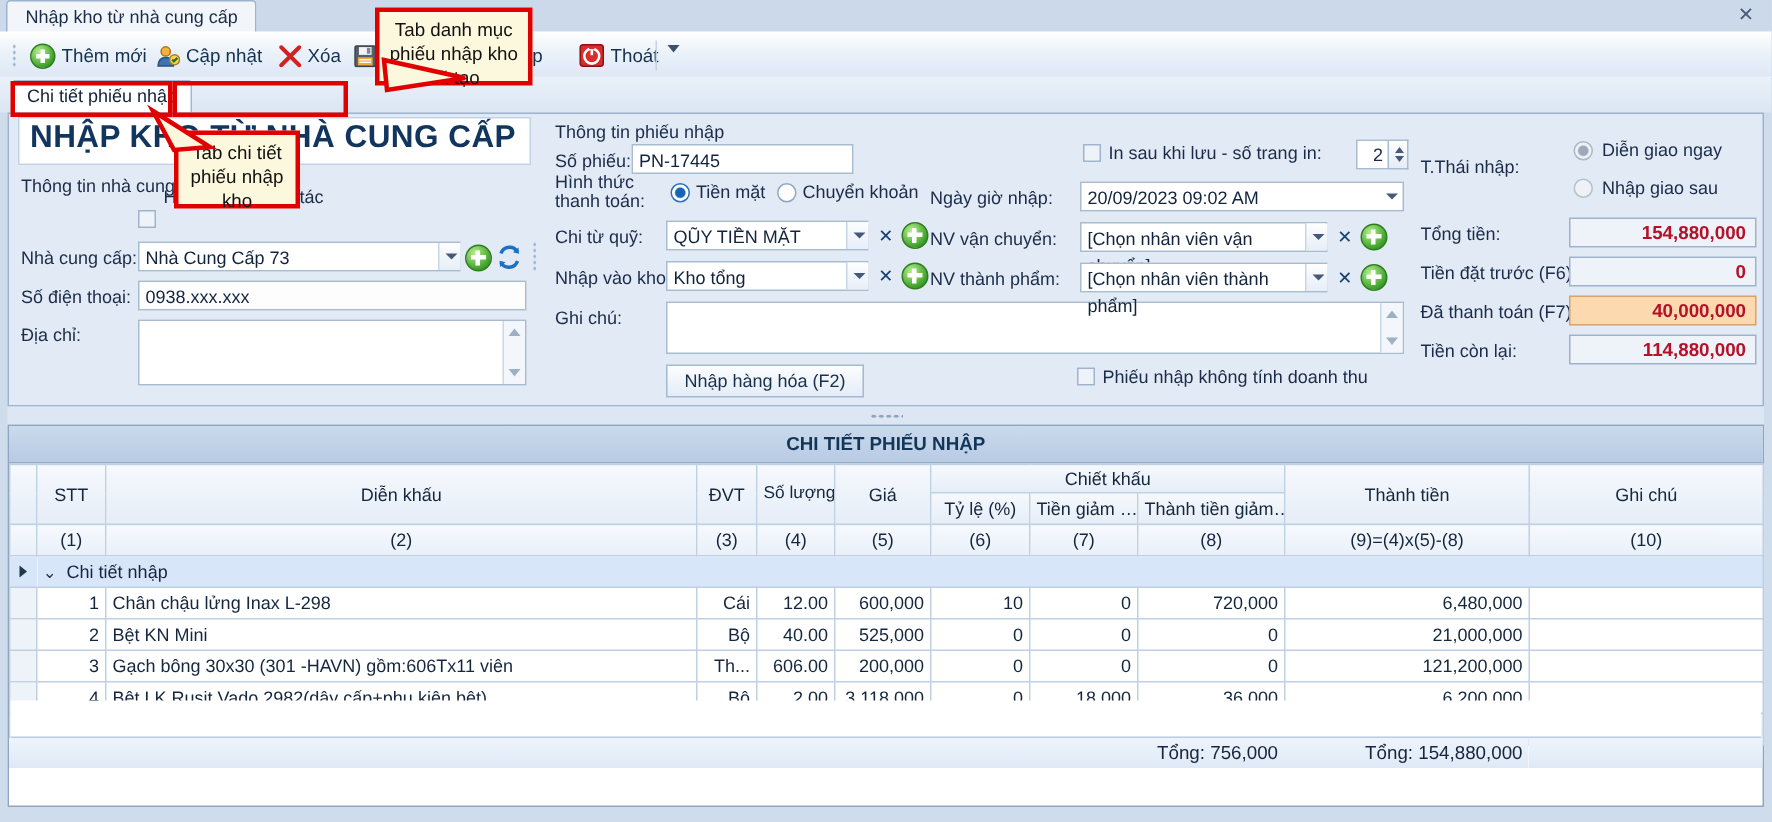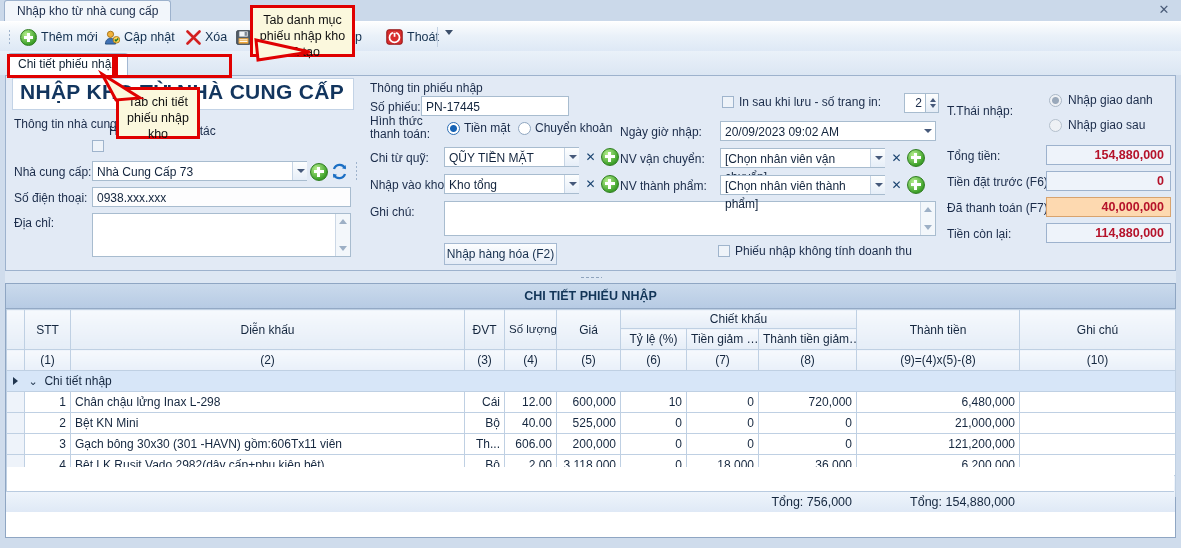--- a/index.html
+++ b/index.html
@@ -288,21 +288,21 @@
     <div class="btnplus" style="left:595px;top:99px"></div>
 
     <div class="lbl" style="left:364px;top:129px">Ghi chú:</div>
     <div class="ta" style="left:438px;top:125px;width:492px;height:35px">
       <div class="sb">
         <span class="a up"></span>
         <span class="a dn"></span>
       </div>
     </div>
 
-    <div class="pbtn" style="left:438px;top:167px;width:113px">Nhập hàng hóa (F2)</div>
+    <div class="pbtn" style="left:438px;top:167px;width:132px">Nhập hàng hóa (F2)</div>
 
     <div class="chk" style="left:716px;top:20px"></div>
     <div class="lbl" style="left:733px;top:19px">In sau khi lưu - số trang in:</div>
     <div class="spin" style="left:898px;top:17px;width:22px">2</div>
     <div class="spinb" style="left:920px;top:17px">
       <i class="u"></i>
       <i class="d"></i>
     </div>
 
     <div class="lbl" style="left:614px;top:49px">Ngày giờ nhập:</div>
@@ -325,21 +325,21 @@
         <i></i>
       </div>
     <div class="btnx" style="left:883px;top:100px">✕</div>
     <div class="btnplus" style="left:901px;top:100px"></div>
 
     <div class="chk" style="left:712px;top:169px"></div>
     <div class="lbl" style="left:729px;top:168px">Phiếu nhập không tính doanh thu</div>
 
     <div class="lbl" style="left:941px;top:28px">T.Thái nhập:</div>
     <div class="radio dim" style="left:1043px;top:18px"></div>
-    <div class="lbl" style="left:1062px;top:17px">Nhập giao danh</div>
+    <div class="lbl" style="left:1062px;top:17px">Diễn giao ngay</div>
     <div class="radio off2" style="left:1043px;top:43px"></div>
     <div class="lbl" style="left:1062px;top:42px">Nhập giao sau</div>
 
     <div class="lbl" style="left:941px;top:73px">Tổng tiền:</div>
     <div class="money" style="left:1040px;top:69px;width:125px">154,880,000</div>
 
     <div class="lbl" style="left:941px;top:99px">Tiền đặt trước (F6):</div>
     <div class="money" style="left:1040px;top:95px;width:125px">0</div>
 
     <div class="lbl" style="left:941px;top:125px">Đã thanh toán (F7):</div>

